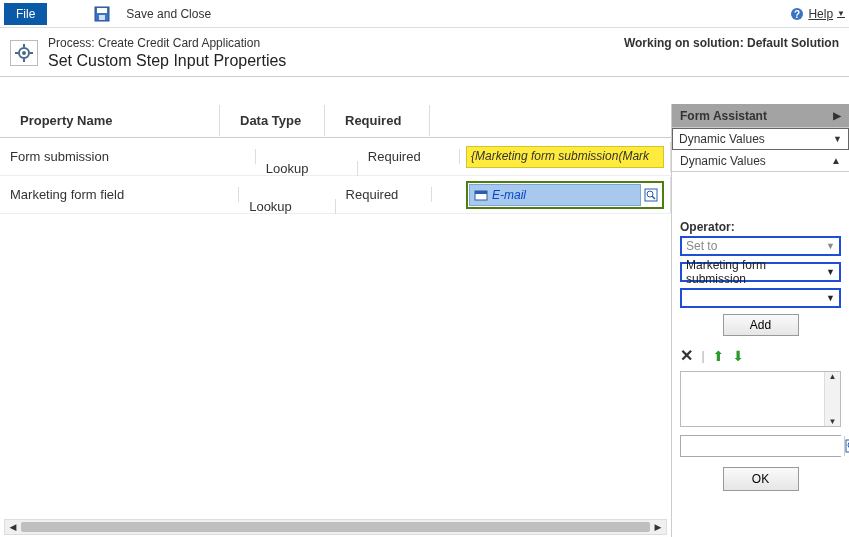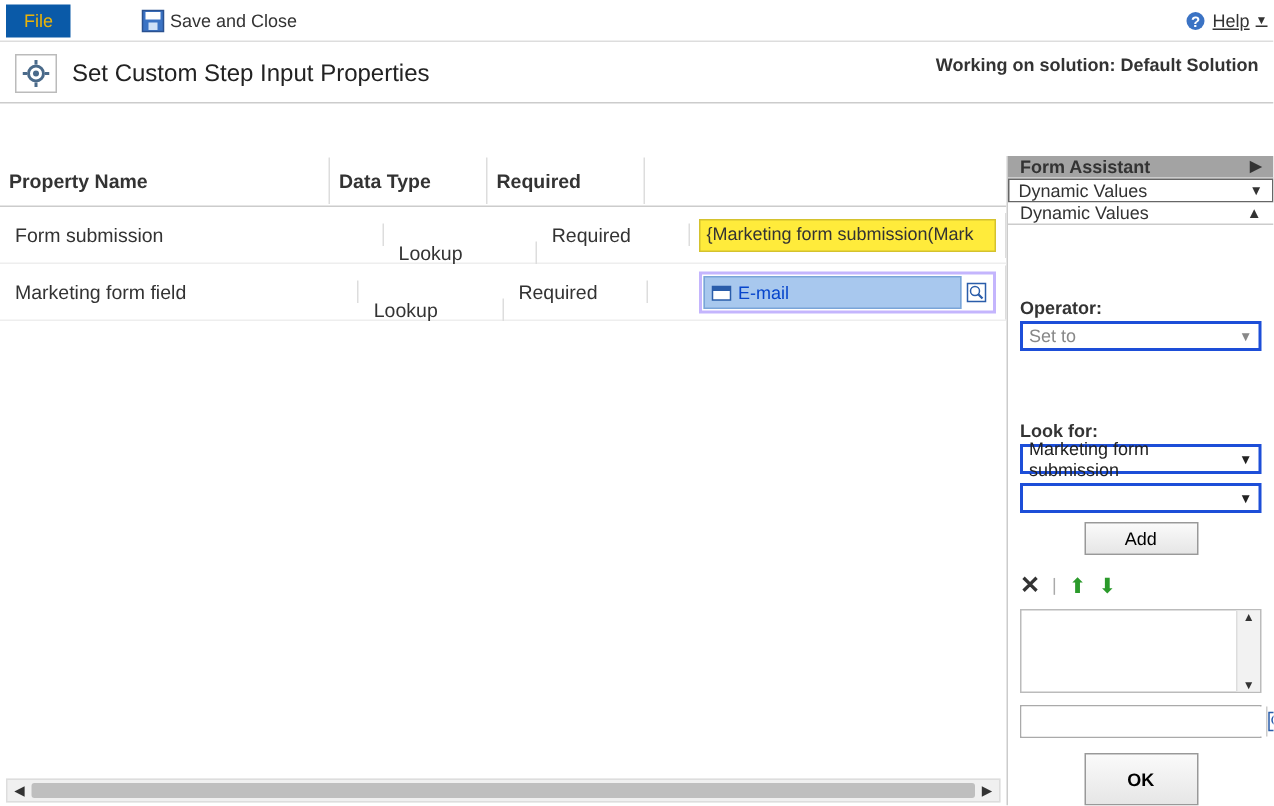--- a/index.html
+++ b/index.html
@@ -1,53 +1,53 @@
 <!DOCTYPE html>
 <html><head>
 <meta charset="utf-8">
 <style>
 * { box-sizing: border-box; margin: 0; padding: 0; font-family: "Segoe UI", Tahoma, sans-serif; }
 body { background: #fff; font-size: 12px; color: #333; width: 849px; height: 537px; overflow: hidden; position: relative; }
 
 
 .toolbar { height: 28px; border-bottom: 1px solid #ddd; display: flex; align-items: center; padding: 0 4px; }
-.file-btn { background: #0a5aa8; color: #eab308; padding: 4px 12px; font-size: 12px; height: 22px; display: flex; align-items: center; margin-right: 8px; cursor: pointer; }
-.save-close { display: flex; align-items: center; gap: 3px; cursor: pointer; padding-left: 39px; }
+.file-btn { background: #0a5aa8; color: #ffffff; padding: 4px 12px; font-size: 12px; height: 22px; display: flex; align-items: center; margin-right: 8px; cursor: pointer; }
+.save-close { display: flex; align-items: center; gap: 16px; cursor: pointer; padding-left: 39px; }
 .spacer { flex: 1; }
 .help-link { display: flex; align-items: center; gap: 4px; cursor: pointer; text-decoration: underline; color: #333; }
 
 
 .header-area { padding: 8px 10px 6px 10px; border-bottom: 1px solid #ccc; display: flex; align-items: flex-start; }
 .header-left { display: flex; align-items: center; gap: 10px; }
 .gear-box { width: 28px; height: 26px; border: 1px solid #bbb; background: #fff; display: flex; align-items: center; justify-content: center; }
 .header-text .proc { font-size: 12px; color: #333; }
 .header-text .title { font-size: 16px; font-weight: normal; color: #222; margin-top: 2px; }
 .working-on { font-size: 12px; font-weight: bold; }
 
 
 .main-area { display: flex; position: absolute; top: 104px; bottom: 0; left: 0; right: 0; }
 .grid-area { flex: 1; overflow-x: auto; position: relative; }
 .side-panel { width: 178px; border-left: 1px solid #ccc; display: flex; flex-direction: column; }
 
 
 .grid-header { height: 34px; border-bottom: 1px solid #ccc; display: flex; align-items: center; }
-.gh-col { padding: 8px 6px; font-weight: bold; font-size: 13px; color: #333; }
+.gh-col { padding: 8px 20px; font-weight: bold; font-size: 13px; color: #333; }
 .col1 { width: 220px; border-right: 1px solid #ddd; }
 .col2 { width: 105px; border-right: 1px solid #ddd; }
 .col3 { width: 105px; border-right: 1px solid #ddd; }
 .col4 { flex: 1; border-right: 1px solid #ddd; }
 .grid-row { height: 38px; display: flex; align-items: center; border-bottom: 1px solid #eee; }
 .gr-col { padding: 0 10px; font-size: 13px; color: #333; }
 .gr-col.col1 { width: 264px; }
 .gr-col.col2 { width: 105px; margin-top: 24px; }
 .gr-col.col3 { width: 105px; }
-.gr-col.col4 { flex: 1; padding: 4px 6px; }
+.gr-col.col4 { flex: 1; padding: 4px 6px; font-style: italic; }
 
 .yellow-box { background: #ffeb3b; border: 1px solid #d4c22e; height: 22px; width: 198px; padding: 2px 4px; font-size: 12px; white-space: nowrap; overflow: hidden; }
-.lookup-box { border: 2px solid #c4b5fd; height: 28px; width: 198px; display: flex; align-items: center; padding: 1px; background: #fff; margin-left: 28px; }
+.lookup-box { border: 2px solid #4d7c0f; height: 28px; width: 198px; display: flex; align-items: center; padding: 1px; background: #fff; margin-left: 28px; }
 .lookup-inner { background: #a8c8ee; flex: 1; height: 100%; display: flex; align-items: center; padding: 0 4px; gap: 4px; border: 1px solid #7aa5d8; }
 .lookup-inner a { color: #0645cc; text-decoration: none; font-size: 12px; }
 .lookup-search { width: 20px; height: 20px; display: flex; align-items: center; justify-content: center; cursor: pointer; }
 
 .h-scroll { position: absolute; bottom: 2px; left: 4px; right: 4px; height: 16px; background: #f0f0f0; border: 1px solid #ddd; display: flex; align-items: center; }
 .h-scroll .arrow { width: 16px; height: 14px; display: flex; align-items: center; justify-content: center; font-size: 9px; cursor: pointer; }
 .h-scroll .track { flex: 1; height: 10px; background: #bfbfbf; border-radius: 2px; }
 
 
 .fa-header { height: 24px; display: flex; align-items: center; padding: 0 8px; font-weight: bold; border-bottom: 1px solid #ccc; background: #a3a3a3; }
@@ -63,21 +63,21 @@
 .fa-icons .sep { color: #aaa; }
 .x-icon { font-size: 16px; font-weight: bold; cursor: pointer; }
 .arrow-up { color: #2b9a2b; font-size: 14px; cursor: pointer; }
 .arrow-down { color: #2b9a2b; font-size: 14px; cursor: pointer; }
 .fa-list { border: 1px solid #bbb; height: 56px; width: 100%; background: #fff; margin-bottom: 8px; position: relative; }
 .fa-list .vbar { position: absolute; right: 0; top: 0; bottom: 0; width: 16px; border-left: 1px solid #ddd; background: #f2f2f2; display: flex; flex-direction: column; justify-content: space-between; }
 .fa-list .vbar span { font-size: 8px; text-align: center; }
 .fa-lookup { display: flex; border: 1px solid #aaa; height: 22px; margin-bottom: 10px; }
 .fa-lookup input { flex: 1; border: none; outline: none; padding: 0 4px; font-size: 12px; }
 .fa-lookup .srch { width: 22px; display: flex; align-items: center; justify-content: center; cursor: pointer; border-left: 1px solid #ccc; }
-.fa-ok { width: 76px; height: 35px; background: linear-gradient(#fafafa,#e6e6e6); border: 1px solid #999; align-self: center; font-size: 12px; cursor: pointer; font-weight: bold; }
+.fa-ok { width: 76px; height: 24px; background: linear-gradient(#fafafa,#e6e6e6); border: 1px solid #999; align-self: center; font-size: 12px; cursor: pointer; }
 svg { display: block; }
 </style>
 </head>
 <body>
 
 <div class="toolbar">
   <div class="file-btn">File</div>
   <div class="save-close">
     <svg width="16" height="16" viewBox="0 0 16 16">
       <rect x="1" y="1" width="14" height="14" fill="#3b73c4" stroke="#2a5190"></rect>
@@ -105,20 +105,21 @@
           <circle cx="9" cy="9" r="2" fill="#4a6a8a"></circle>
       <g stroke="#4a6a8a" stroke-width="2">
             <line x1="9" y1="0" x2="9" y2="3"></line>
             <line x1="9" y1="15" x2="9" y2="18"></line>
             <line x1="0" y1="9" x2="3" y2="9"></line>
             <line x1="15" y1="9" x2="18" y2="9"></line>
           </g>
         </svg>
     </div>
     <div class="header-text">
+      <div class="proc">Process: Create Credit Card Application</div>
       <div class="title">Set Custom Step Input Properties</div>
     </div>
   </div>
   <div class="spacer"></div>
   <div class="working-on">Working on solution: Default Solution</div>
 </div>
 
 <div class="main-area">
   <div class="grid-area">
     <div class="grid-header">
@@ -179,21 +180,20 @@
     <div class="fa-bar">
       <span>Dynamic Values</span>
       <span style="font-size:10px;">▲</span>
     </div>
     <div class="fa-body">
       <div class="fa-label">Operator:</div>
       <div class="fa-drop">
         <span>Set to</span>
         <span style="font-size:9px;">▼</span>
       </div>
-      <div class="fa-label">Look for:</div>
       <div class="fa-drop enabled">
         <span>Marketing form submission</span>
         <span style="font-size:9px;">▼</span>
       </div>
       <div class="fa-drop enabled">
         <span></span>
         <span style="font-size:9px;">▼</span>
       </div>
       <button class="fa-add">Add</button>
       <div class="fa-icons">

